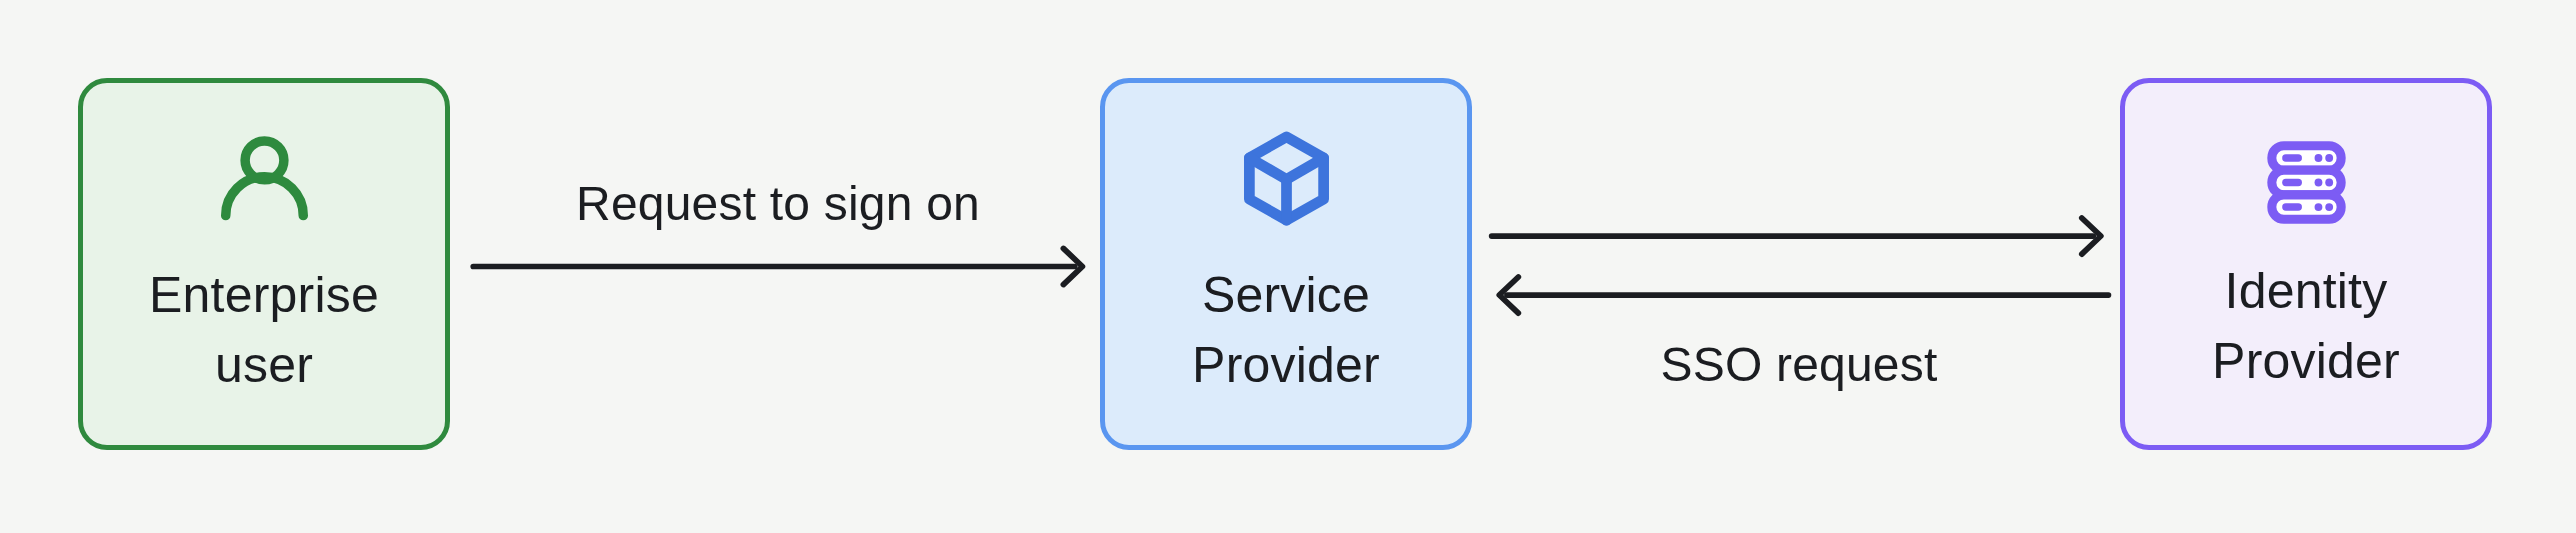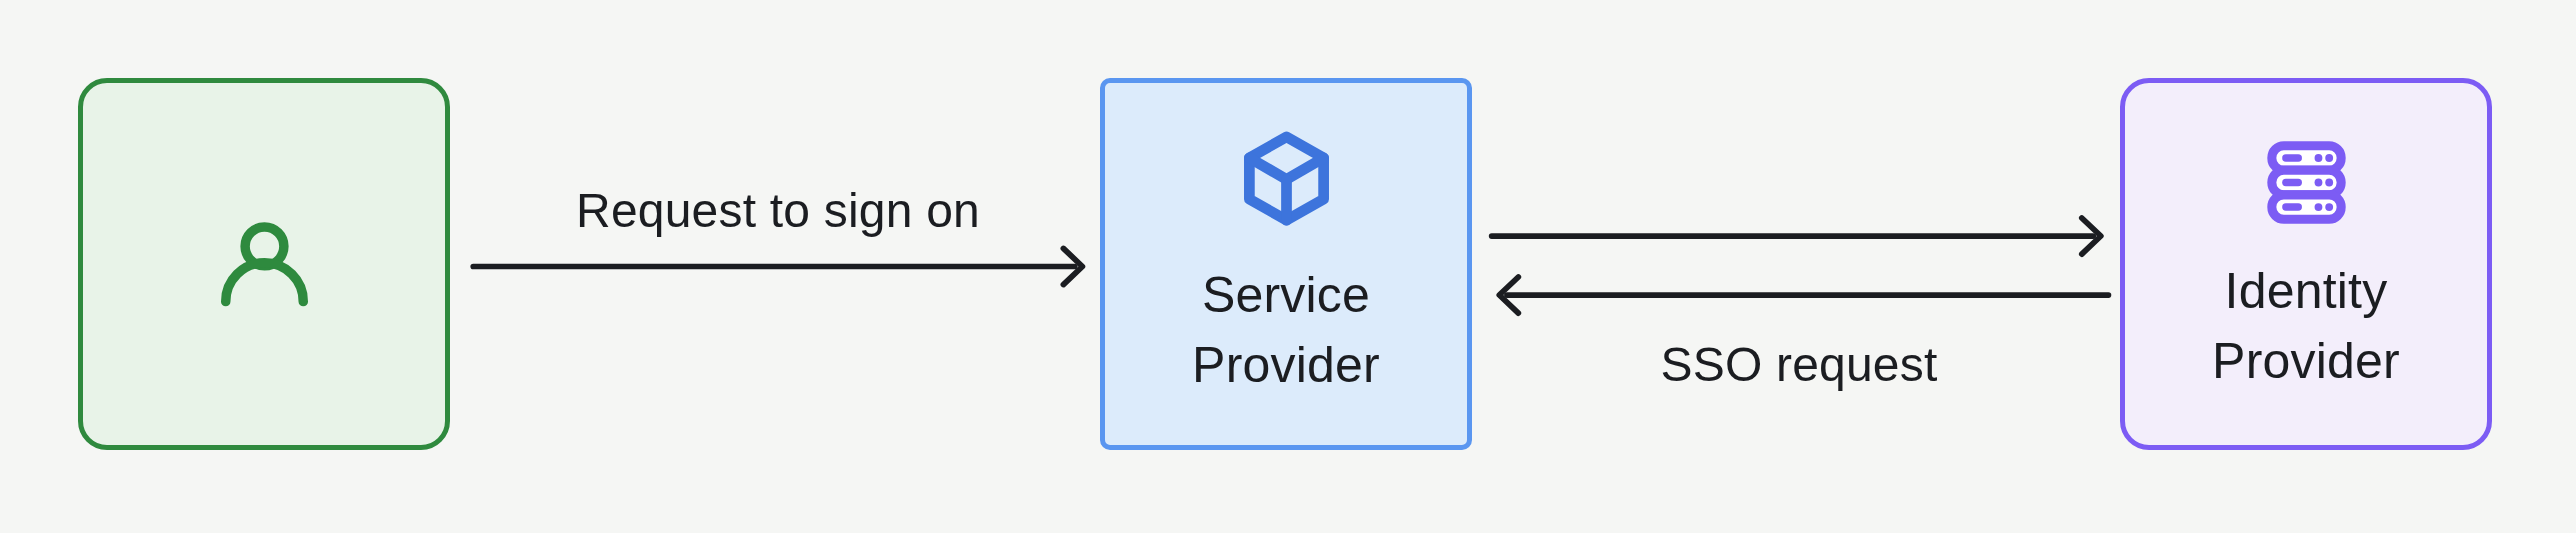--- a/index.html
+++ b/index.html
@@ -37,32 +37,32 @@
   .node .label {
     width: 286px;
     text-align: center;
     font-size: 50px;
     line-height: 70px;
     font-weight: 500;
     color: #1b1d21;
     letter-spacing: 0.2px;
   }
   .node-green  { left: 78px;   background: #e8f3e8; border-color: #2f8a3e; }
-  .node-blue   { left: 1100px; background: #dcebfb; border-color: #5a96f0; border-radius: 10px; }
+  .node-blue   { left: 1100px; background: #dcebfb; border-color: #5a96f0; }
   .node-purple { left: 2120px; background: #f3eefb; border-color: #7c5cf4; gap: 24px; }
   .edge-label {
     position: absolute;
     transform: translate(-50%, -50%);
     font-size: 48px;
     font-weight: 500;
     color: #1b1d21;
     white-space: nowrap;
     letter-spacing: 0.2px;
   }
-  #edge-label-1 { left: 778px;  top: 203px; margin-top: 7px; }
+  #edge-label-1 { left: 778px;  top: 203px; }
   #edge-label-2 { left: 1799px; top: 172px; }
   #edge-label-3 { left: 1799px; top: 364px; }
 </style>
 </head>
 <body>
 
 <div class="canvas">
 
   <svg class="edges-layer" viewBox="0 0 2704 560" xmlns="http://www.w3.org/2000/svg" fill="none" stroke="#1b1d21" stroke-width="6" stroke-linecap="round" stroke-linejoin="round">
 
@@ -85,20 +85,21 @@
   <div class="edge-label" id="edge-label-1">Request to sign on</div>
   <div class="edge-label" id="edge-label-3">SSO request</div>
 
   <div class="node node-green">
     <span class="icon">
       <svg width="99" height="99" viewBox="0 0 24 24" fill="none" stroke="#2e8a3e" stroke-width="2.3" stroke-linecap="round" stroke-linejoin="round">
         <circle cx="12" cy="7.6" r="4.7"></circle>
         <path d="M2.6 21a9.4 9.4 0 0 1 18.8 0"></path>
       </svg>
     </span>
+    <div class="label">Enterprise user</div>
   </div>
 
   <div class="node node-blue">
     <span class="icon">
       <svg width="99" height="99" viewBox="0 0 24 24" fill="none" stroke="#3d74dc" stroke-width="2.6" stroke-linecap="round" stroke-linejoin="round">
         <polygon points="12,1.9 21,7 21,17 12,22.1 3,17 3,7"></polygon>
         <polyline points="3,7 12,12.2 21,7"></polyline>
         <line x1="12" y1="12.2" x2="12" y2="22.1"></line>
       </svg>
     </span>

